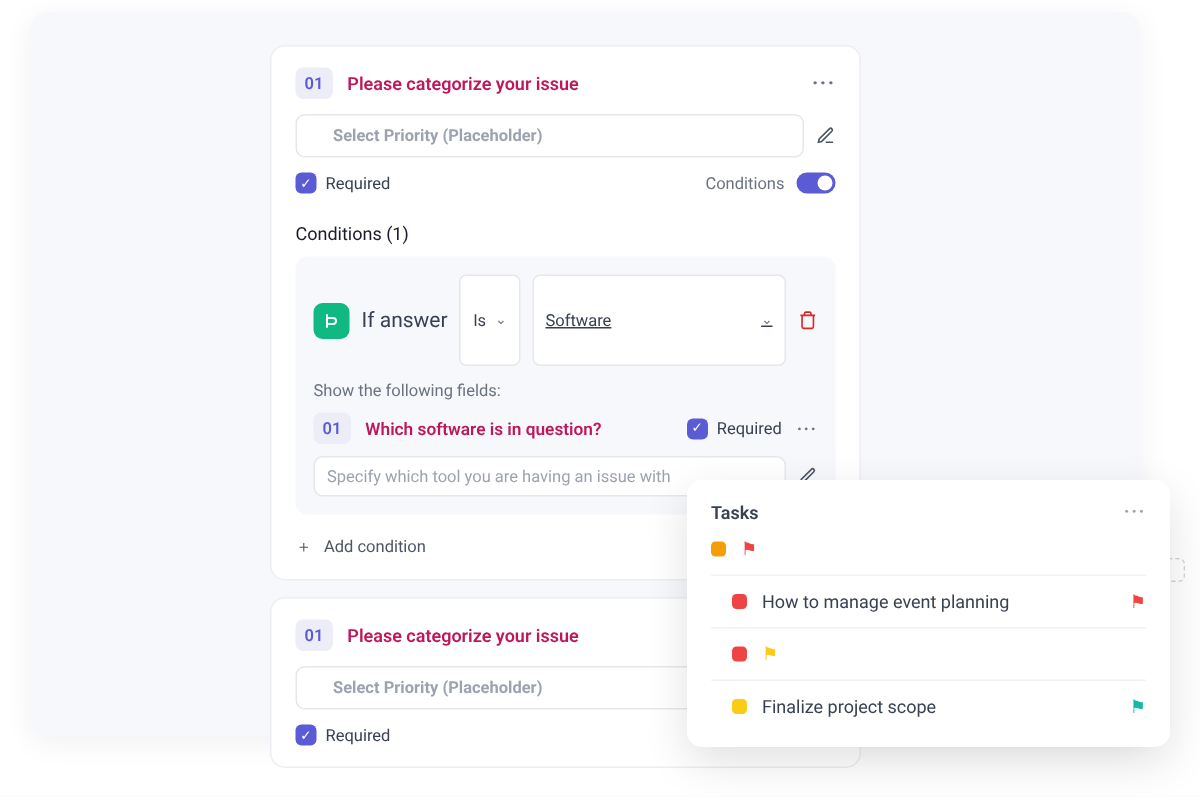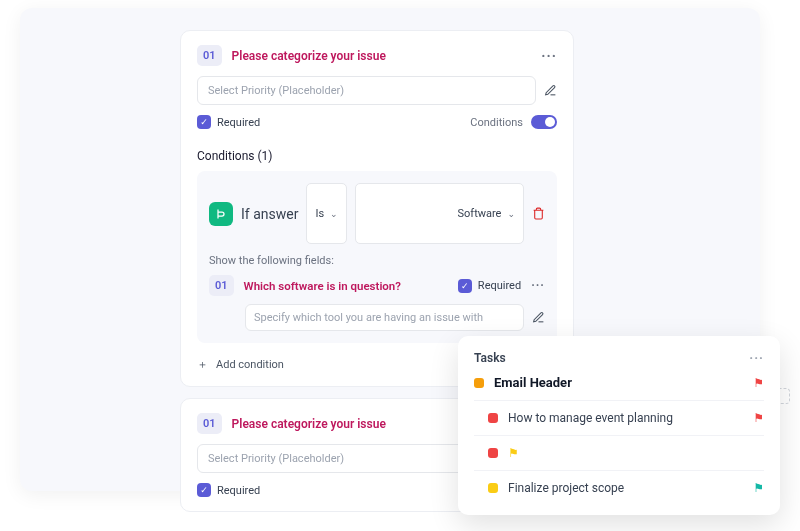--- a/index.html
+++ b/index.html
@@ -9,51 +9,51 @@
   .card { position: absolute; background: #fff; border-radius: 10px; border: 1px solid #eceef3; padding: 14px 16px; }
   .card-main { left: 180px; top: 30px; width: 394px; }
   .card-second { left: 180px; top: 398px; width: 394px; }
 
   .qhdr { display: flex; align-items: center; gap: 10px; }
   .qnum { background: #ecedf7; color: #5b5bd6; font-size: 11px; font-weight: 600; padding: 4px 6px; border-radius: 5px; }
   .qtitle { font-size: 12px; font-weight: 600; color: #be185d; flex: 1; }
   .more { color: #6b7280; font-size: 14px; font-weight: 700; letter-spacing: 1px; cursor: pointer; }
 
   .sel-row { display: flex; align-items: center; margin-top: 10px; }
-  .sel { flex: 1; border: 1px solid #e5e7eb; border-radius: 6px; padding: 7px 10px; font-size: 11px; color: #9ca3af; }
+  .sel { flex: 1; border: 1px solid #e5e7eb; border-radius: 6px; padding: 7px 24px; font-size: 11px; color: #9ca3af; font-weight: bold; }
   .pencil { margin-left: 8px; color: #4b5563; cursor: pointer; }
 
   .row2 { display: flex; align-items: center; justify-content: space-between; margin-top: 10px; }
   .req { display: flex; align-items: center; gap: 6px; font-size: 11px; color: #374151; }
   .chk { width: 14px; height: 14px; border-radius: 4px; background: #5b5bd6; display: inline-flex; align-items: center; justify-content: center; color: #fff; font-size: 9px; }
   .cond-lbl { display: flex; align-items: center; gap: 8px; font-size: 11px; color: #6b7280; }
   .toggle { width: 26px; height: 14px; border-radius: 999px; background: #5b5bd6; position: relative; }
   .toggle::after { content: ""; position: absolute; right: 2px; top: 2px; width: 10px; height: 10px; border-radius: 50%; background: #fff; }
 
   .cond-title { font-size: 12px; font-weight: 400; color: #1a1a2e; margin-top: 20px; }
   .cond-block { background: #f7f8fc; border-radius: 8px; padding: 12px; margin-top: 8px; }
   .cond-row { display: flex; align-items: center; gap: 8px; }
   .cond-icon { width: 24px; height: 24px; border-radius: 6px; background: #10b981; color: #fff; display: flex; align-items: center; justify-content: center; font-size: 12px; }
   .cond-text { font-size: 14px; color: #374151; }
   .mini-sel { border: 1px solid #e5e7eb; background: #fff; border-radius: 5px; padding: 23px 8px; font-size: 11px; color: #374151; display: flex; align-items: center; gap: 6px; }
-  .mini-sel.wide { flex: 1; justify-content: flex-end; }
+  .mini-sel.wide { flex: 1; justify-content: space-between; text-decoration: underline; }
   .chev { font-size: 9px; color: #6b7280; }
   .trash { color: #dc2626; font-size: 12px; cursor: pointer; }
 
   .show-lbl { font-size: 11px; color: #6b7280; margin-top: 10px; }
   .subq { display: flex; align-items: center; gap: 10px; margin-top: 8px; }
   .subq .qtitle { font-size: 11.5px; }
   .subq .more2 { color: #6b7280; letter-spacing: 1px; font-weight: 700; font-size: 12px; cursor: pointer; }
   .sel-row2 { display: flex; align-items: center; margin-top: 8px; }
-  .sel2 { flex: 1; border: 1px solid #e5e7eb; background: #fff; border-radius: 6px; padding: 6px 8px; font-size: 11px; color: #9ca3af; margin-left: 36px; }
+  .sel2 { flex: 1; border: 1px solid #e5e7eb; background: #fff; border-radius: 6px; padding: 6px 8px; font-size: 11px; color: #9ca3af; }
 
   .addc { display: flex; align-items: center; gap: 8px; margin-top: 14px; font-size: 11px; color: #4b5563; cursor: pointer; }
 
   
-  .tasks { position: absolute; right: 20px; top: 336px; width: 322px; background: #fff; border-radius: 10px; box-shadow: 0 10px 30px rgba(0,0,0,0.12); padding: 14px 16px 10px; overflow: visible; }
+  .tasks { position: absolute; right: 20px; top: 320px; width: 322px; background: #fff; border-radius: 10px; box-shadow: 0 10px 30px rgba(0,0,0,0.12); padding: 14px 16px 10px; overflow: visible; }
   .tasks-hdr { display: flex; align-items: center; justify-content: space-between; font-size: 12px; font-weight: 600; color: #374151; }
   .tasks-hdr .more { font-size: 13px; color: #9ca3af; }
   .task { display: flex; align-items: center; gap: 10px; padding: 10px 0; border-top: 1px solid #f1f2f6; font-size: 12px; color: #374151; }
   .tasks .task:first-of-type { border-top: none; }
   .task.indent { padding-left: 14px; }
   .tsq { width: 10px; height: 10px; border-radius: 3px; flex-shrink: 0; }
   .tsq.orange { background: #f59e0b; }
   .tsq.red { background: #ef4444; }
   .tsq.yellow { background: #facc15; }
   .ttxt { flex: 1; }
@@ -178,21 +178,20 @@
 
 <div class="tasks">
   <div class="dashline"></div>
   <div class="tasks-hdr">
     <span>Tasks</span>
     <span class="more">···</span>
   </div>
   <div id="task-list">
       <div class="task">
         <span class="tsq orange"></span>
-        <span class="ttxt bold">Email Header</span>
         <span class="flag red">⚑</span>
       </div>
       <div class="task indent">
         <span class="tsq red"></span>
         <span class="ttxt">How to manage event planning</span>
         <span class="flag red">⚑</span>
       </div>
       <div class="task indent">
         <span class="tsq red"></span>
         <span class="flag yellow">⚑</span>

